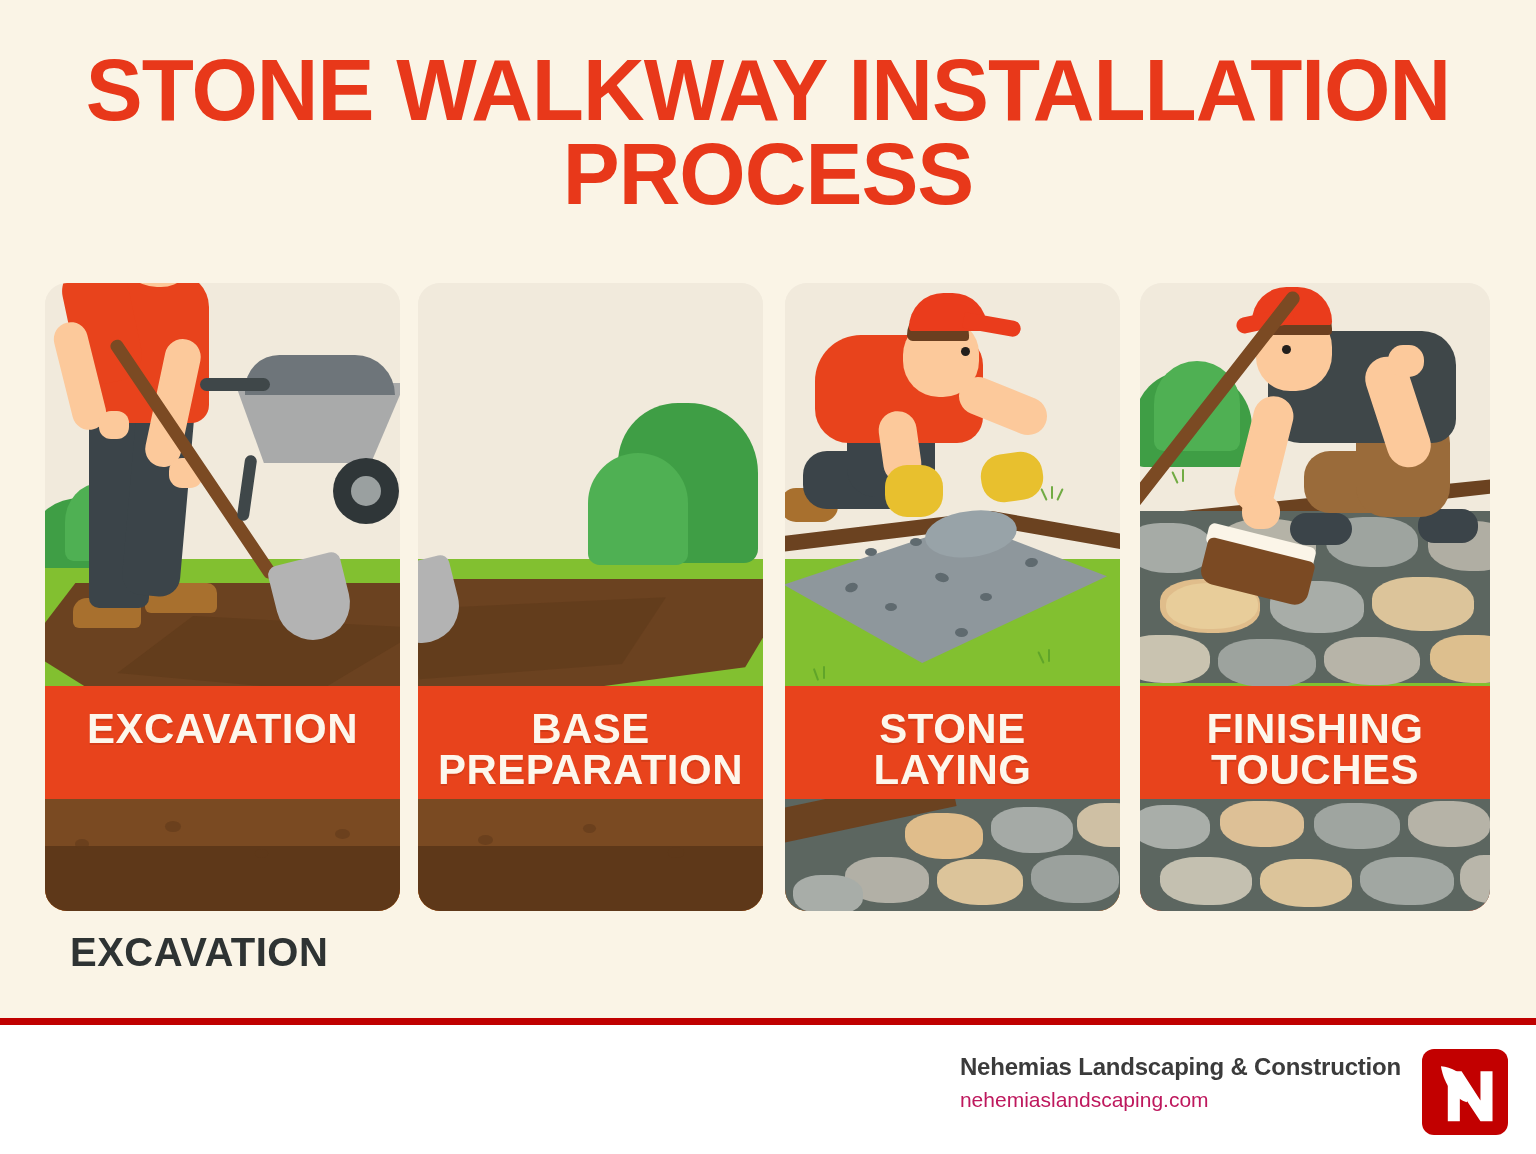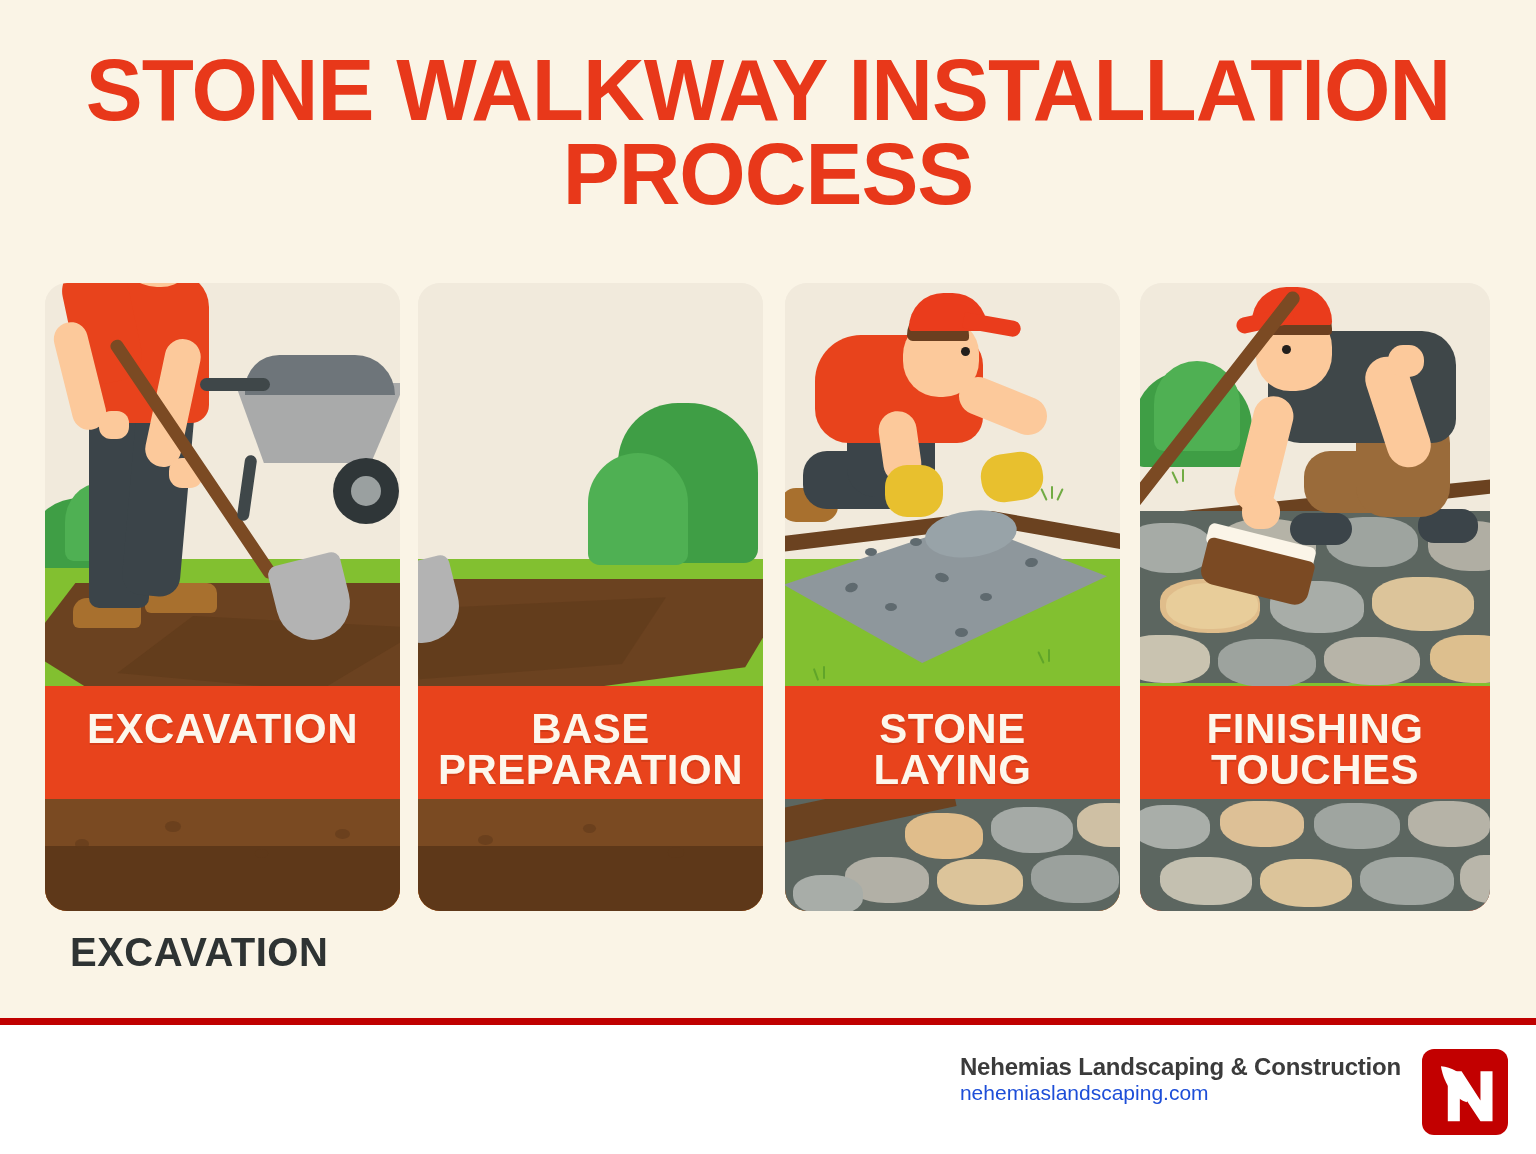--- a/index.html
+++ b/index.html
@@ -124,21 +124,21 @@
     background:#ffffff;
   }
   .f-text{
     position:absolute;right:135px;top:28px;text-align:left;
   }
   .f-name{
     color:#3b3b3b;font-weight:bold;font-size:24px;font-family:"Liberation Sans",sans-serif;
     letter-spacing:-.2px;
   }
   .f-url{
-    color:#1d4ed8;font-size:21px;font-family:"Liberation Sans",sans-serif;
+    color:#be185d;font-size:21px;margin-top:7px;font-family:"Liberation Sans",sans-serif;
   }
   .logo{
     position:absolute;right:28px;top:24px;width:86px;height:86px;
     background:#c20000;border-radius:12px;
   }
 </style>
 </head>
 <body>
 
 <div class="canvas">

